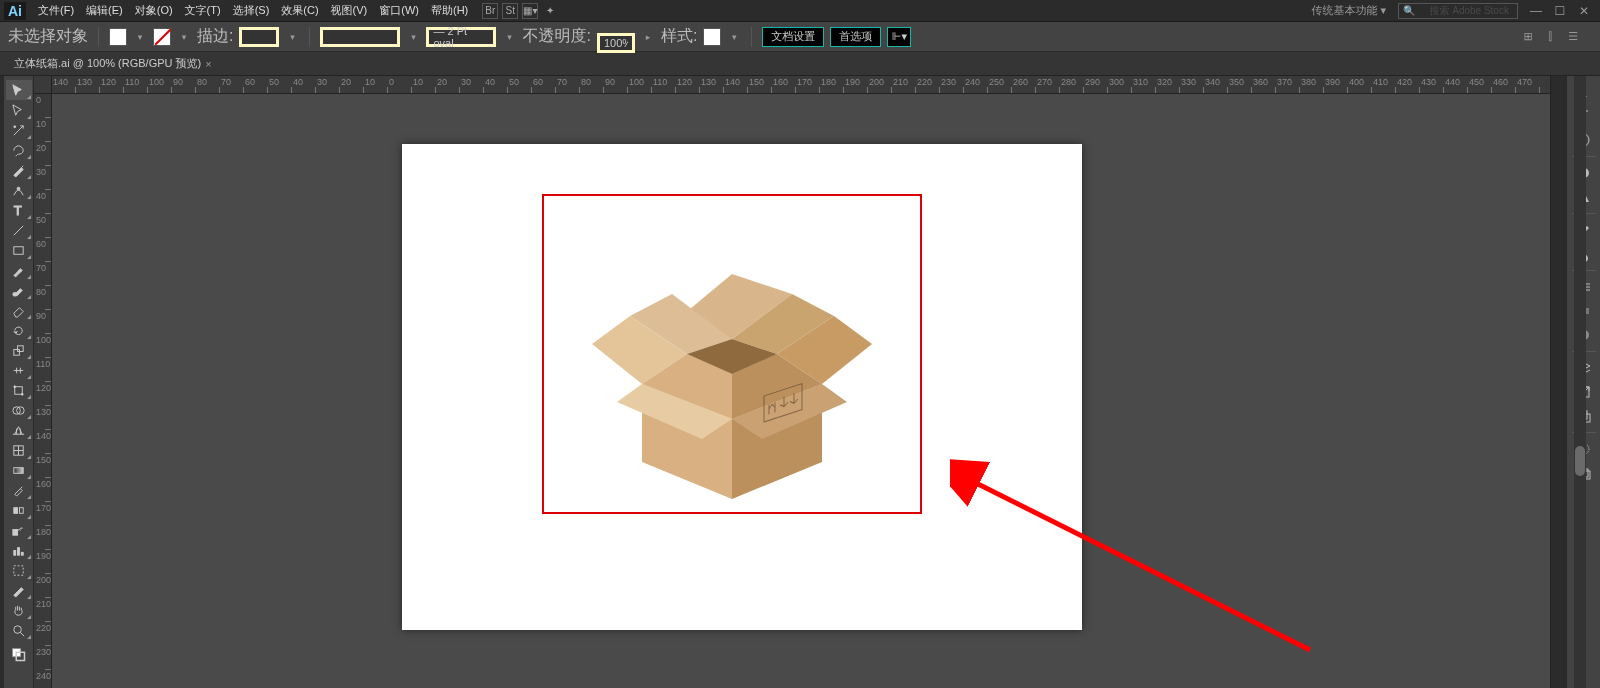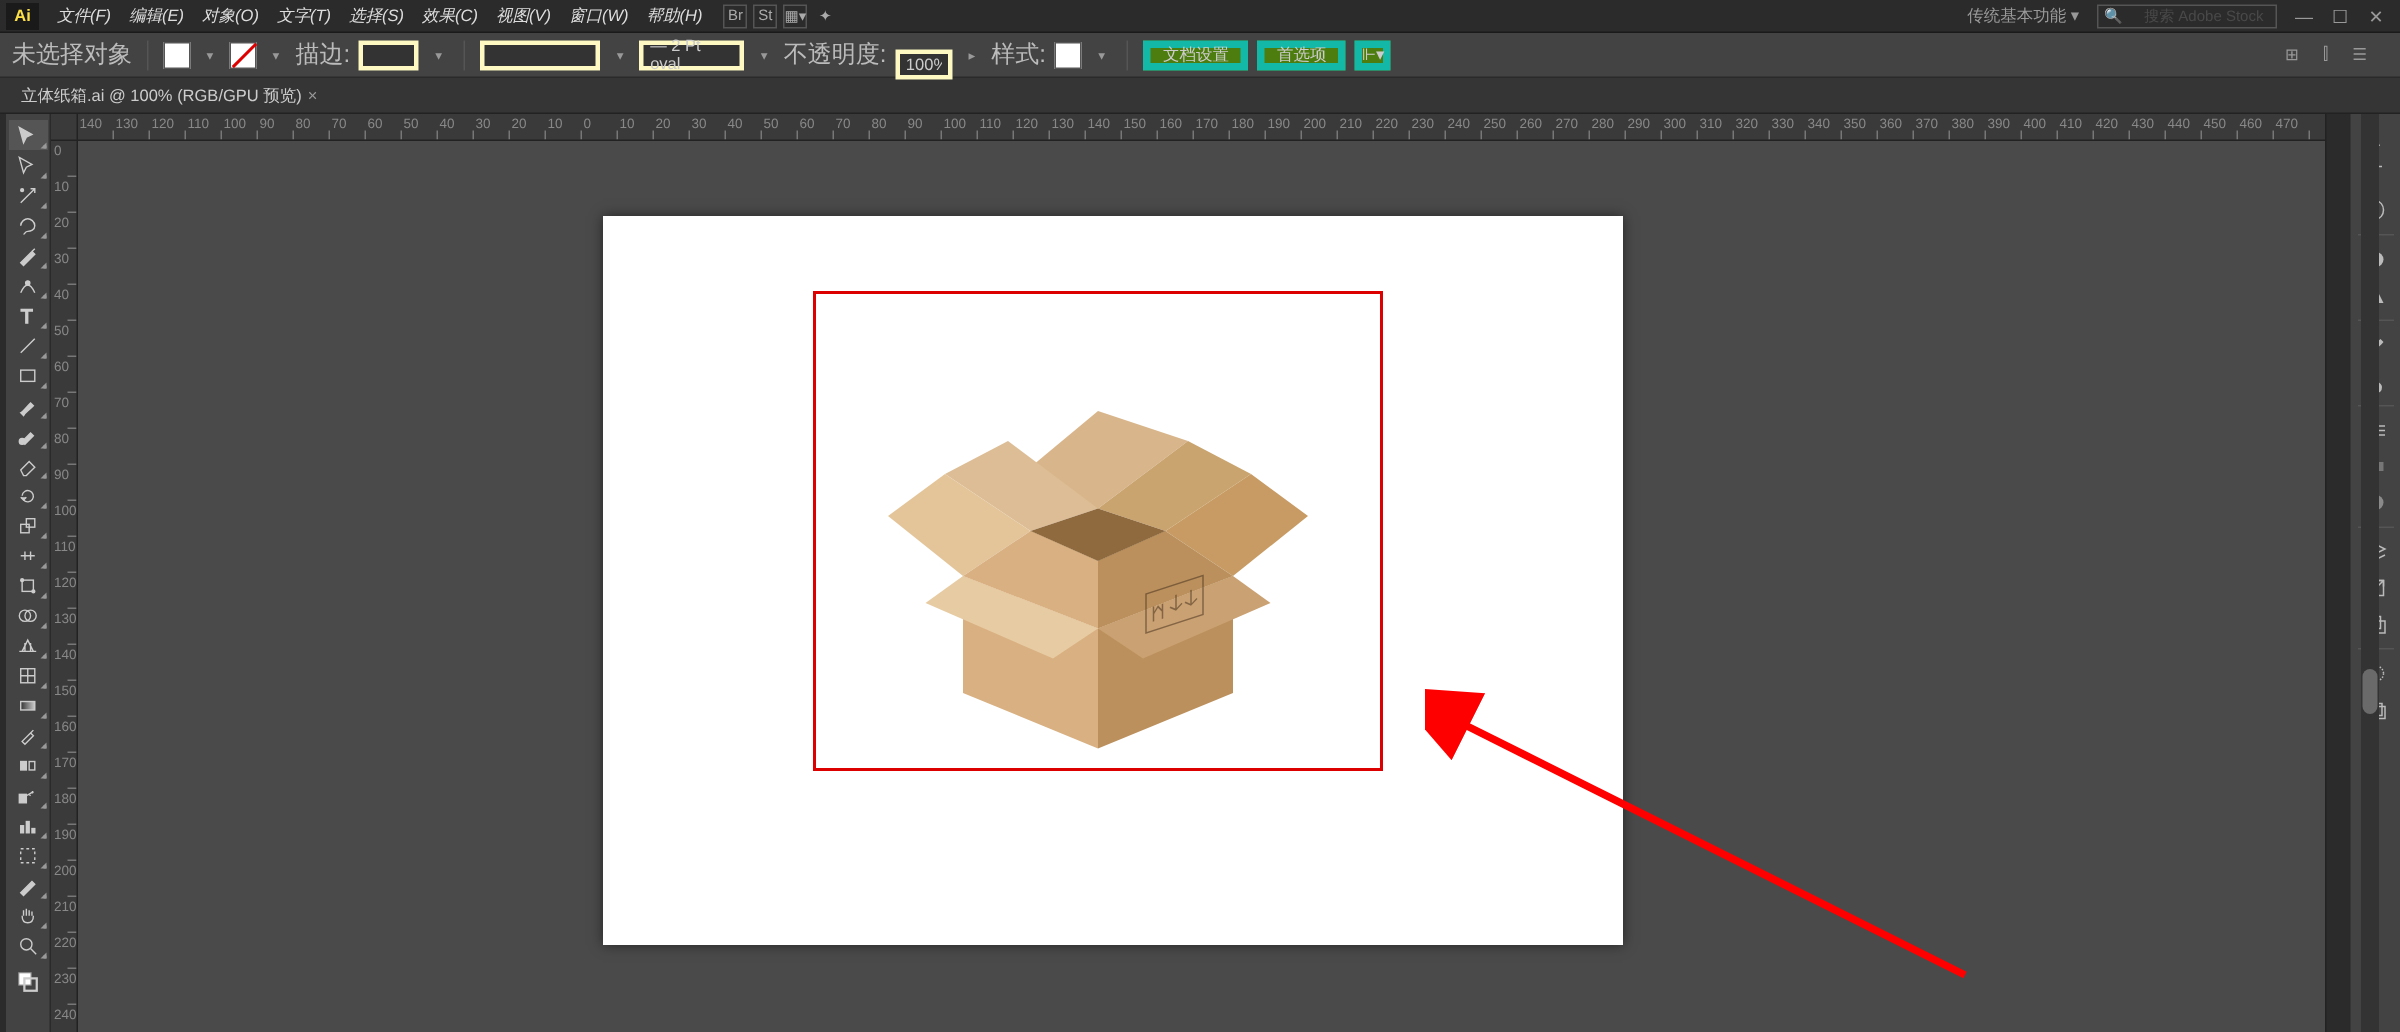--- a/index.html
+++ b/index.html
@@ -1,34 +1,34 @@
 <!DOCTYPE html>
 <html><head>
 <meta charset="utf-8">
 <style>
 * { margin:0; padding:0; box-sizing:border-box; font-family:"Microsoft YaHei",Arial,sans-serif; }
 body { background:#4a4a4a; width:1600px; height:688px; overflow:hidden; position:relative; color:#ccc; font-size:11px; }
 
 
 .menubar { height:22px; background:#2b2b2b; display:flex; align-items:center; padding:0 4px; border-bottom:1px solid #1a1a1a; }
-.logo { width:22px; height:18px; background:#1a1a1a; color:#fde047; font-weight:bold; font-size:11px; display:flex; align-items:center; justify-content:center; margin-right:6px; }
-.menu-item { padding:2px 6px; cursor:pointer; color:#ddd; font-size:11px;font-style:italic; }
+.logo { width:22px; height:18px; background:#1a1a1a; color:#7dd3fc; font-weight:bold; font-size:14px; display:flex; align-items:center; justify-content:center; margin-right:6px; }
+.menu-item { padding:2px 6px; cursor:pointer; color:#ddd; font-size:11px; }
 .menu-spacer { flex:1; }
 .menu-ctrl { padding:2px 6px; cursor:pointer; color:#999; font-size:11px; }
 .window-ctrl { width:24px; text-align:center; padding:2px 0; color:#999; cursor:pointer; font-size:12px; }
 .search-stock { width:120px; height:16px; background:#2b2b2b; border:1px solid #555; font-size:10px; color:#666; padding:0 4px; display:flex; align-items:center; margin:0 6px; }
 
 
 .ctrlbar { height:30px; background:#434343; display:flex; align-items:center; padding:0 8px; border-bottom:1px solid #2a2a2a; gap:6px; }
 .ctrl-label { color:#bbb; font-size:16px; }
 .swatch { width:18px; height:18px; border:1px solid #555; background:#fff; }
 .swatch-strike { position:relative; }
 .swatch-strike:after { content:""; position:absolute; left:-2px; top:7px; width:22px; height:2px; background:#d00; transform:rotate(-45deg); }
 .ctrl-input { height:20px; background:#333; border:3px solid #fef9c3; color:#ccc; font-size:11px; padding:0 4px; }
-.ctrl-btn { height:20px; background:#4d7c0f; border:5px solid #14b8a6; color:#ccc; font-size:11px; padding:0 8px; cursor:pointer; display:flex; align-items:center; }
+.ctrl-btn { height:20px; background:#000000; border:1px solid #14b8a6; color:#ccc; font-size:11px; padding:0 8px; cursor:pointer; display:flex; align-items:center; }
 .ctrl-sep { width:1px; height:20px; background:#555; margin:0 4px; }
 .chev { width:14px; height:20px; display:flex; align-items:center; justify-content:center; color:#999; cursor:pointer; font-size:9px; }
 
 
 .tabbar { height:24px; background:#353535; display:flex; align-items:center; padding:0 4px; border-bottom:1px solid #222; }
 .doc-tab { padding:3px 10px; color:#ccc; font-size:11px; display:flex; align-items:center; gap:4px; }
 .tab-close { color:#999; cursor:pointer; }
 
 
 .main { display:flex; height:612px; }

